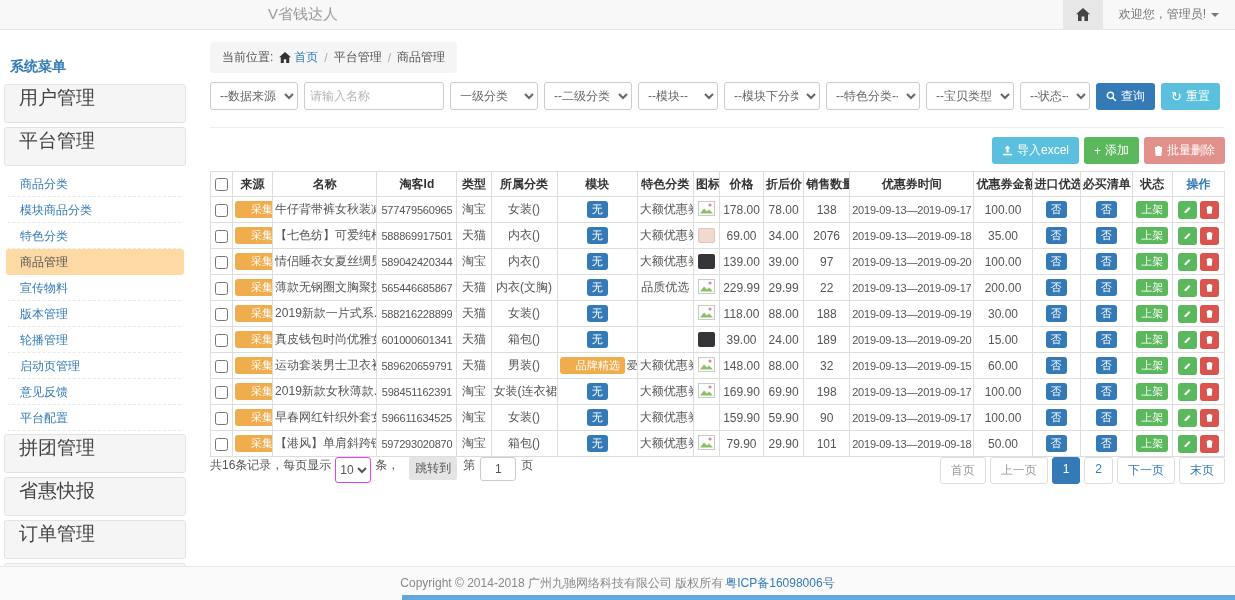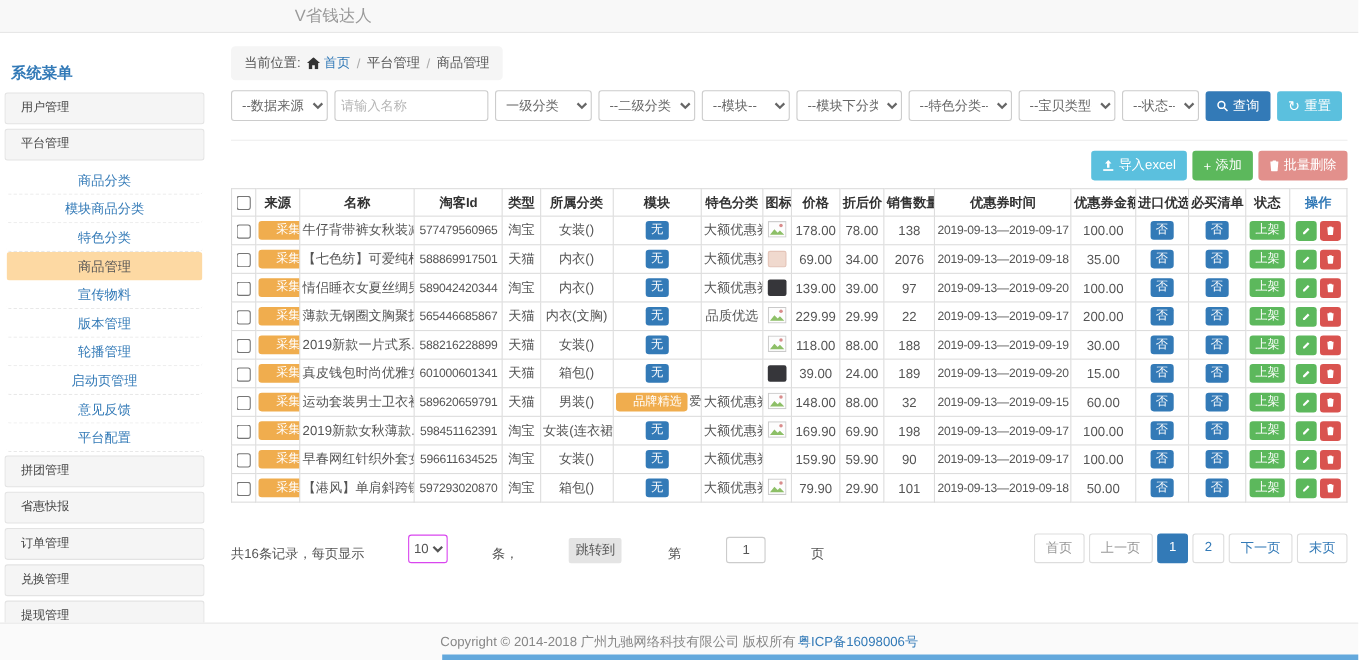--- a/index.html
+++ b/index.html
@@ -11,22 +11,22 @@
   
   .topbar { height:30px; background:#f8f8f8; border-bottom:1px solid #e7e7e7; display:flex; align-items:center; }
   .brand { margin-left:268px; font-size:15px; color:#9a9a9a; }
   .topbar-right { margin-left:auto; display:flex; align-items:center; height:100%; }
   .home-btn { width:40px; height:100%; background:#e7e7e7; display:flex; align-items:center; justify-content:center; cursor:pointer; }
   .welcome { display:flex; align-items:center; gap:5px; padding:0 16px; font-size:12px; color:#777; cursor:pointer; }
   .caret { width:0; height:0; border-left:4px solid transparent; border-right:4px solid transparent; border-top:4px solid #777; }
   
   .sidebar { position:absolute; left:4px; top:52px; width:182px; bottom:34px; overflow:hidden; }
   .sidebar-title { color:#337ab7; font-weight:bold; font-size:14px; padding:6px 6px 8px; }
-  .menu-group { background:#f5f5f5; border:1px solid #e3e3e3; border-radius:3px; padding:6px 14px; font-size:11px; color:#444; margin-bottom:4px; height:29px; line-height:14px; cursor:pointer; }
-  .submenu { padding:1px 2px 3px;text-align:center; }
+  .menu-group { background:#f5f5f5; border:1px solid #e3e3e3; border-radius:3px; padding:6px 14px; font-size:19px; color:#444; margin-bottom:4px; height:39px; line-height:14px; cursor:pointer; }
+  .submenu { padding:1px 2px 3px; }
   .submenu-item { padding:6px 14px; height:26px; line-height:14px; font-size:12px; color:#337ab7; border-bottom:1px dashed #e8e8e8; border-radius:3px; cursor:pointer; }
   .submenu-item.active { background:#fdd9a3; color:#555; border-bottom-color:transparent; }
   
   .content { position:absolute; left:210px; right:10px; top:42px; }
   .breadcrumb { display:inline-flex; align-items:center; gap:6px; background:#f5f5f5; border-radius:4px; padding:7px 12px; font-size:12px; color:#555; }
   .breadcrumb .home-link { color:#337ab7; cursor:pointer; display:inline-flex; align-items:center; gap:3px; }
   .breadcrumb .sep { color:#aaa; }
   
   .filter-bar { display:flex; align-items:center; gap:6px; margin-top:9px; }
   .filter-select,.filter-input { height:28px; border:1px solid #ccc; border-radius:3px; font-size:12px; color:#666; background:#fff; padding:0 5px; }
@@ -52,38 +52,49 @@
   .badge-blue { background:#337ab7; }
   .badge-green { background:#5cb85c; }
   .module-text { margin-left:2px; color:#555; font-size:11px; }
   .thumb { display:inline-block; width:17px; height:15px; border-radius:2px; vertical-align:middle; }
   .thumb.pink { background:#f0d9ce; border:1px solid #e4c4b8; }
   .thumb.dark { background:#36363a; }
   .op-btn { display:inline-flex; align-items:center; justify-content:center; width:19px; height:18px; border:none; border-radius:3px; cursor:pointer; vertical-align:middle; }
   .op-edit { background:#5cb85c; margin-right:3px; }
   .op-del { background:#d9534f; }
   
-  .pagination-bar { display:flex; align-items:flex-end; margin-top:28px; font-size:12px; color:#555;gap:36px; }
+  .pagination-bar { display:flex; align-items:flex-start; margin-top:0; font-size:12px; color:#555; }
   .per-page-select { height:26px; border:1px solid #d946ef; border-radius:3px; margin:0 4px; font-size:12px; color:#555; background:#fff; }
   .jump-btn { background:#e4e4e4; padding:3px 6px; border-radius:2px; margin:0 6px 0 10px; cursor:pointer; }
   .page-input { width:36px; height:24px; border:1px solid #ccc; border-radius:3px; margin:0 5px; text-align:center; font-size:12px; color:#555; }
   .pager { margin-left:auto; display:flex; gap:4px; }
   .page-btn { border:1px solid #ddd; background:#fff; color:#337ab7; padding:4px 10px; border-radius:3px; font-size:12px; cursor:pointer; }
   .page-btn.active { background:#337ab7; border-color:#337ab7; color:#fff; }
   .page-btn.muted { color:#999; }
   
   .footer { position:absolute; left:0; right:0; bottom:0; height:34px; background:#fafafa; border-top:1px solid #e7e7e7; display:flex; align-items:center; justify-content:center; font-size:12px; color:#888; gap:2px; }
   .icp { color:#337ab7; cursor:pointer; }
   .bottom-bar { position:absolute; bottom:0; left:402px; right:0; height:5px; background:#63a8dc; z-index:5; }
 </style>
 </head>
 <body>
 
 <div class="topbar">
   <div class="brand">V省钱达人</div>
+  <div class="topbar-right">
+    <div class="home-btn">
+      <svg width="14" height="13" viewBox="0 0 14 13">
+          <path d="M7 0L0 6.2h2V13h3.6V8.6h2.8V13H12V6.2h2L7 0z" fill="#444"></path>
+        </svg>
+    </div>
+    <div class="welcome">
+      <span>欢迎您，管理员!</span>
+      <span class="caret"></span>
+    </div>
+  </div>
 </div>
 
 <aside class="sidebar">
   <div class="sidebar-title">系统菜单</div>
   <div>
       <div class="menu-group">用户管理</div>
       <div class="menu-group">平台管理</div>
       <div class="submenu">
         <div class="submenu-item">商品分类</div>
         <div class="submenu-item">模块商品分类</div>

